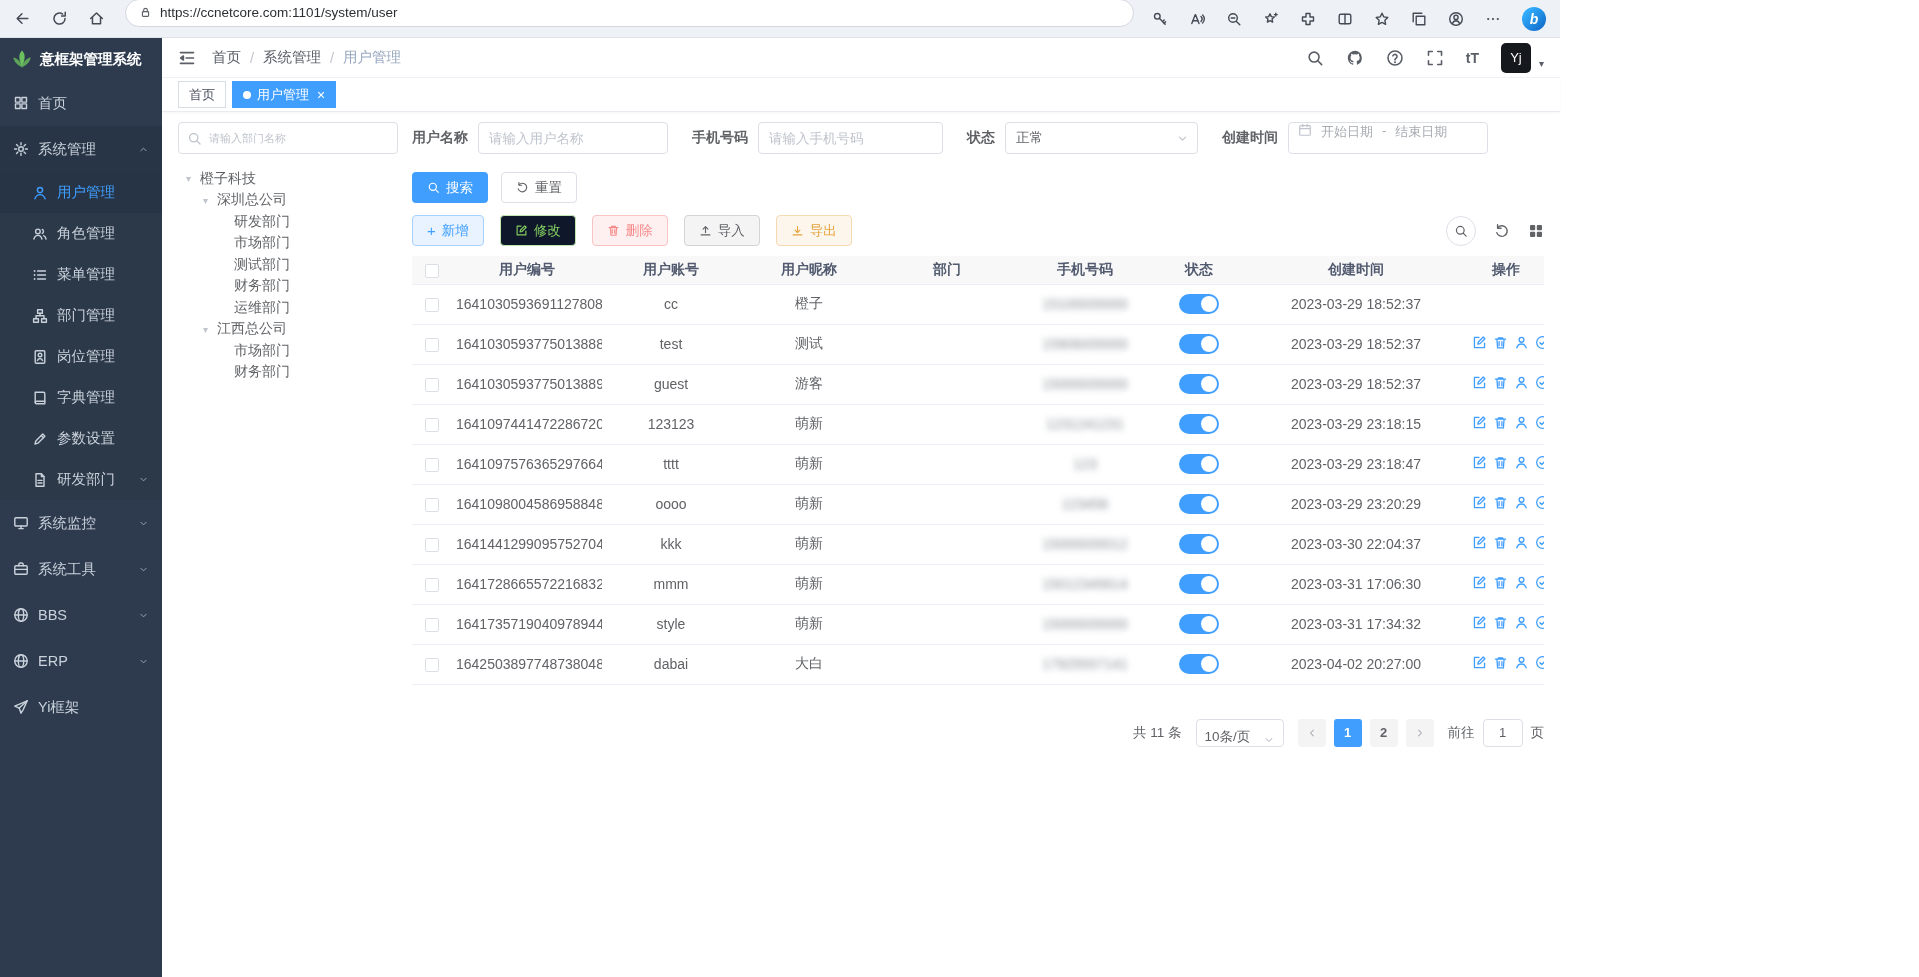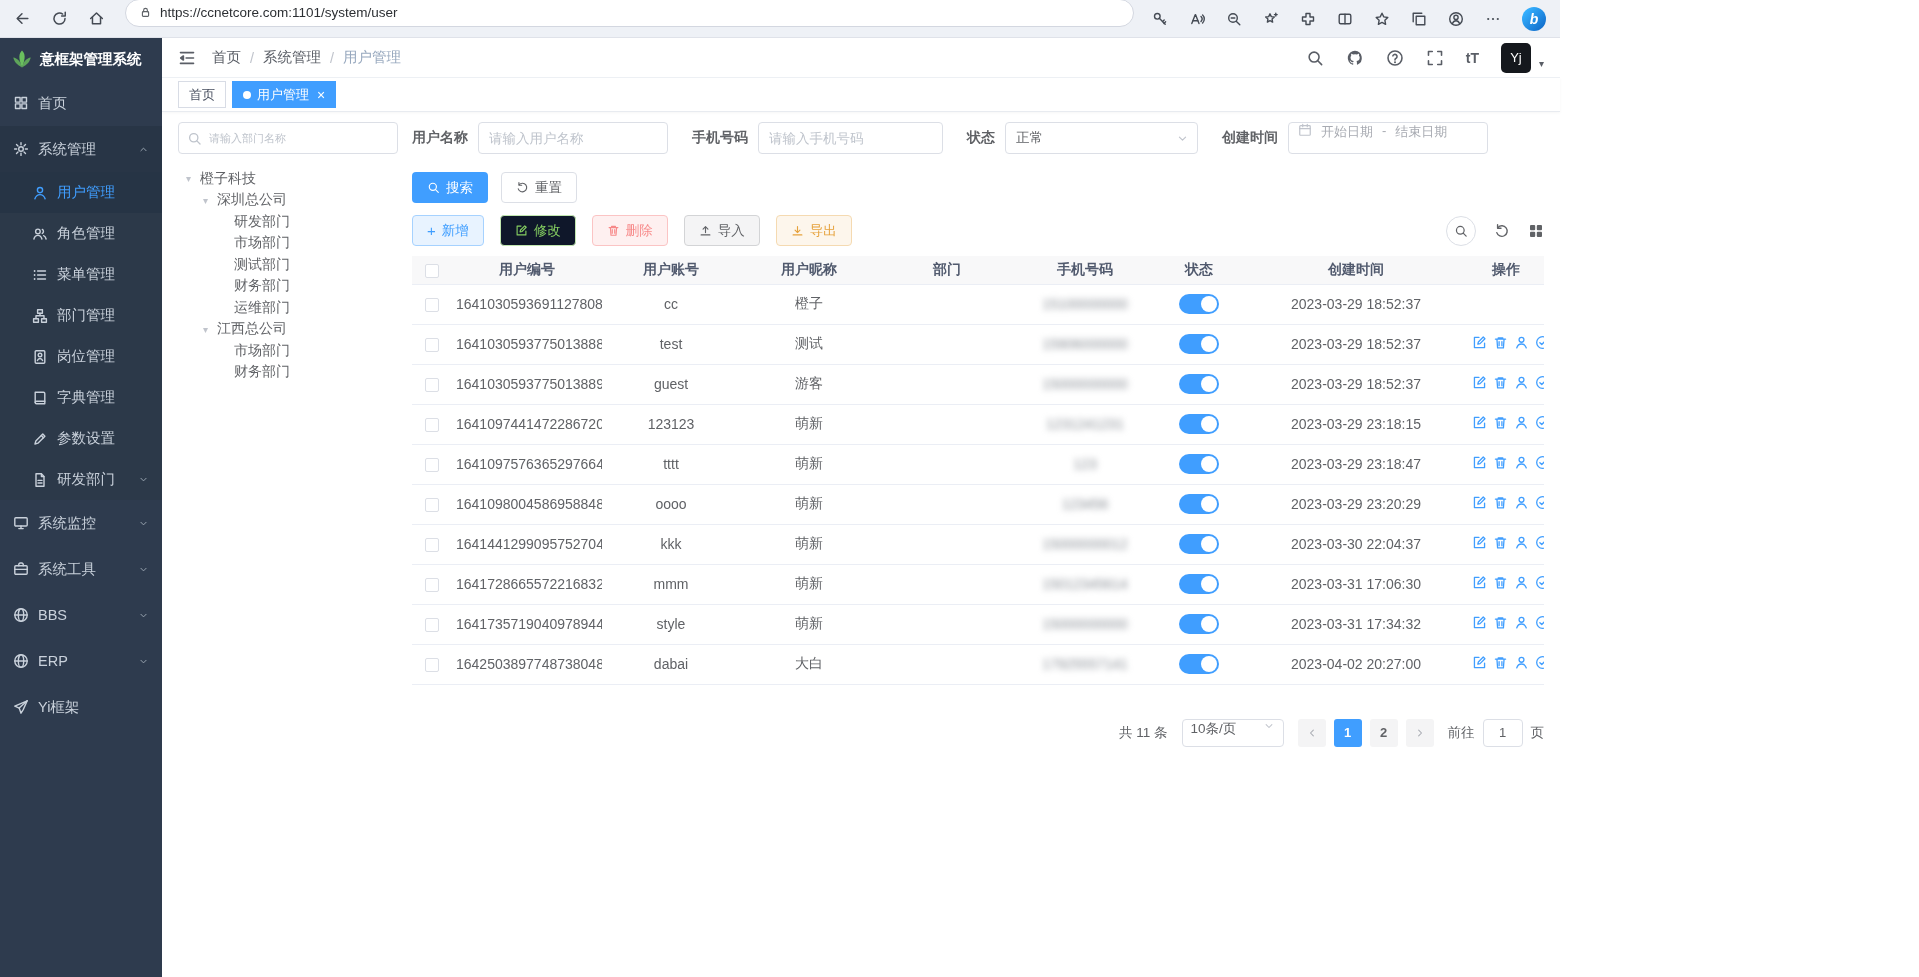--- a/index.html
+++ b/index.html
@@ -123,22 +123,22 @@
     display:inline-block;vertical-align:middle;cursor:pointer}
   .toggle::after{content:"";position:absolute;right:2px;top:2px;width:16px;height:16px;
     border-radius:50%;background:#fff}
   .blurred{filter:blur(3px);color:#8a8f96}
   .row-act{display:inline-flex;gap:6px;color:#409eff}
   .row-act .ic{font-size:15px;cursor:pointer}
 
   
   .pagination{margin-top:34px;display:flex;align-items:center;justify-content:flex-end;gap:14px;
     font-size:13.5px;color:#606266;flex:none}
-  .pg-size{width:102px;height:28px;border:1px solid #dcdfe6;border-radius:4px;display:flex;
-    align-items:flex-start;padding:0 8px;cursor:pointer;background:#fff}
+  .pg-size{width:88px;height:28px;border:1px solid #dcdfe6;border-radius:4px;display:flex;
+    align-items:flex-end;padding:0 8px;cursor:pointer;background:#fff}
   .pg-size .caret{margin-left:auto;font-size:12px;color:#c0c4cc}
   .pg-pages{display:flex;align-items:center;gap:8px}
   .pg-btn{min-width:28px;height:28px;border-radius:3px;background:#f4f4f5;color:#a8abb2;display:flex;
     align-items:center;justify-content:center;font-size:12px;cursor:pointer}
   .pg-num{min-width:28px;height:28px;border-radius:3px;background:#f4f4f5;color:#606266;display:flex;
     align-items:center;justify-content:center;font-size:13px;font-weight:bold;cursor:pointer}
   .pg-num.active{background:#409eff;color:#fff}
   .pg-goto{display:flex;align-items:center;gap:8px}
   .pg-goto input{width:40px;height:28px;border:1px solid #dcdfe6;border-radius:4px;text-align:center;
     font-size:13px;color:#606266;outline:none}

